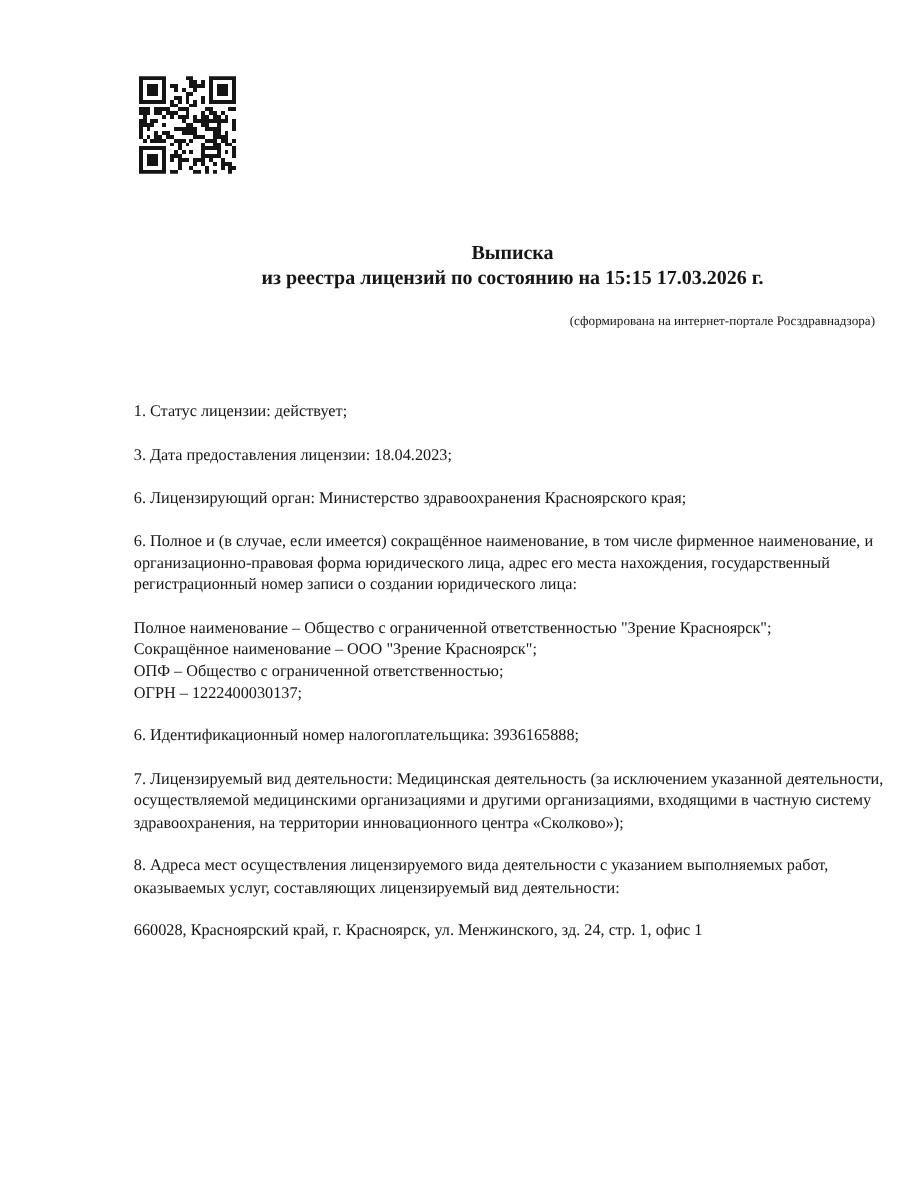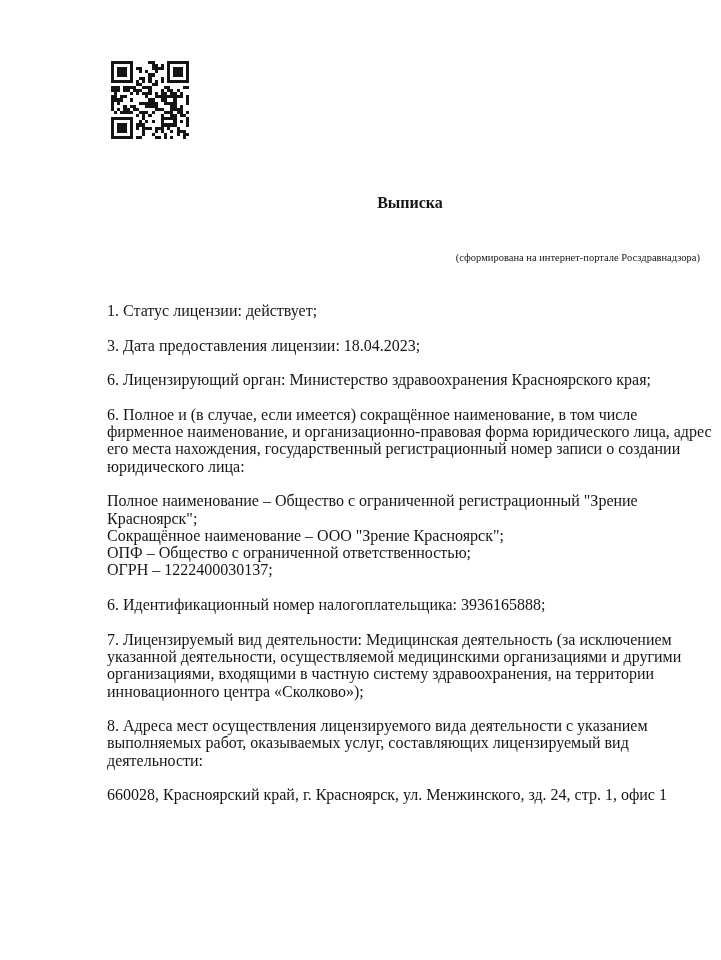--- a/index.html
+++ b/index.html
@@ -40,23 +40,23 @@
     left: 70px;
     top: 251px;
     width: 606px;
     text-align: right;
     font-size: 10.5px;
     line-height: 13px;
   }
   .body-text {
     position: absolute;
     left: 83px;
-    top: 302px;
+    top: 320px;
     width: 606px;
-    font-size: 16px;
+    font-size: 13px;
     line-height: 17.3px;
   }
   .para { margin: 0 0 17.3px 0; }
   .para:last-child { margin-bottom: 0; }
 </style>
 </head>
 <body>
 
 <div class="page">
 
@@ -365,31 +365,32 @@
         <rect x="14" y="24" width="1" height="1"></rect>
         <rect x="15" y="24" width="1" height="1"></rect>
         <rect x="17" y="24" width="1" height="1"></rect>
         <rect x="19" y="24" width="1" height="1"></rect>
         <rect x="23" y="24" width="1" height="1"></rect>
       </svg>
     </div>
 
   <div class="title-block">
     <div>Выписка</div>
+    <div>из реестра лицензий по состоянию на 15:15 17.03.2026 г.</div>
   </div>
 
   <div class="subtitle">(сформирована на интернет-портале Росздравнадзора)</div>
 
   <div class="body-text">
     <div class="para">1. Статус лицензии: действует;</div>
     <div class="para">3. Дата предоставления лицензии: 18.04.2023;</div>
     <div class="para">6. Лицензирующий орган: Министерство здравоохранения Красноярского края;</div>
     <div class="para">6. Полное и (в случае, если имеется) сокращённое наименование, в том числе фирменное наименование, и организационно-правовая форма юридического лица, адрес его места нахождения, государственный регистрационный номер записи о создании юридического лица:</div>
     <div class="para">
-      <div>Полное наименование – Общество с ограниченной регистрационный "Зрение Красноярск";</div>
+      <div>Полное наименование – Общество с ограниченной ответственностью "Зрение Красноярск";</div>
       <div>Сокращённое наименование – ООО "Зрение Красноярск";</div>
       <div>ОПФ – Общество с ограниченной ответственностью;</div>
       <div>ОГРН – 1222400030137;</div>
     </div>
     <div class="para">6. Идентификационный номер налогоплательщика: 3936165888;</div>
     <div class="para">7. Лицензируемый вид деятельности: Медицинская деятельность (за исключением указанной деятельности, осуществляемой медицинскими организациями и другими организациями, входящими в частную систему здравоохранения, на территории инновационного центра «Сколково»);</div>
     <div class="para">8. Адреса мест осуществления лицензируемого вида деятельности с указанием выполняемых работ, оказываемых услуг, составляющих лицензируемый вид деятельности:</div>
     <div class="para">660028, Красноярский край, г. Красноярск, ул. Менжинского, зд. 24, стр. 1, офис 1</div>
   </div>
 

